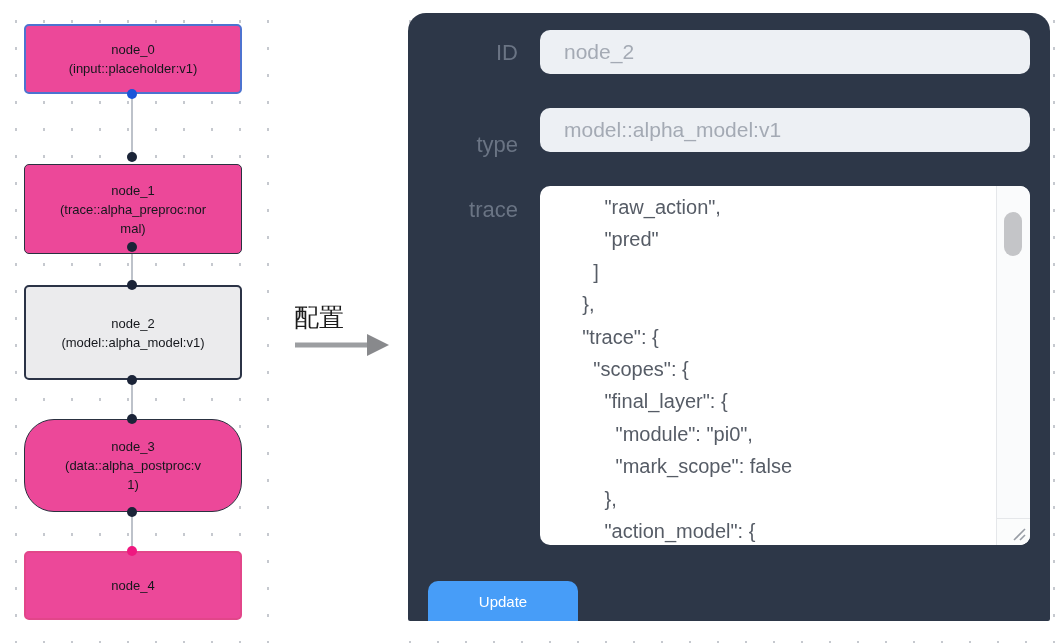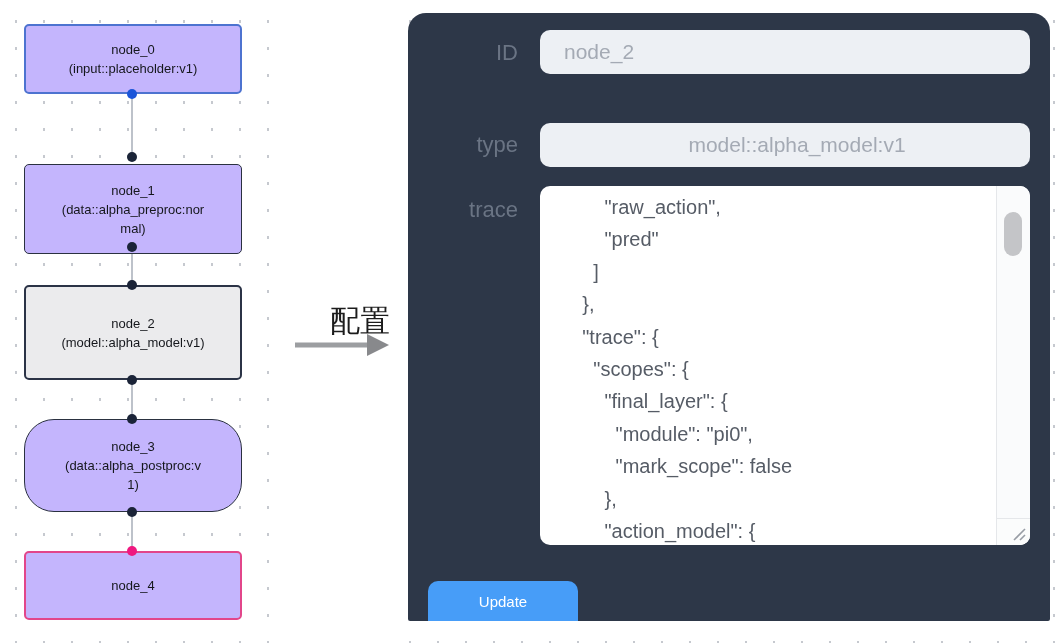--- a/index.html
+++ b/index.html
@@ -12,21 +12,21 @@
     background-image: radial-gradient(circle, #c6c9cf 1.3px, transparent 1.5px);
     background-size: 28px 27px;
     background-position: 2px 8px;
   }
   #canvas-left  { left:0;   width:272px; }
   #canvas-right { left:394px; width:668px; }
 
   
   .node {
     position:absolute; left:24px; width:218px;
-    background:#c4b5fd; border:1.5px solid #2a3140; border-radius:5px;
+    background:#ec4899; border:1.5px solid #2a3140; border-radius:5px;
     display:flex; align-items:center; justify-content:center;
   }
   .node-inner { width:146px; text-align:center; font-size:13px; line-height:19px; color:#15171c; }
   .node-subtitle { word-break:break-all; }
   .node-0 { top:24px;  height:70px; border:2px solid #4d73d0; }
   .node-1 { top:164px; height:90px; }
   .node-2 { top:285px; height:95px; background:#ebebed; border:2.5px solid #2b3346; }
   .node-3 { top:419px; height:93px;border-radius:30px; }
   .node-4 { top:551px; height:69px; border:2px solid #e2468a; }
 
@@ -37,39 +37,39 @@
   .edge-3 { top:512px; height:39px; }
 
   .handle { position:absolute; left:127px; width:10px; height:10px; border-radius:50%; background:#1b2438; }
   .h-n0b { top:89px;  background:#1b55d9; }
   .h-n1t { top:152px; } .h-n1b { top:242px; }
   .h-n2t { top:280px; } .h-n2b { top:375px; }
   .h-n3t { top:414px; } .h-n3b { top:507px; }
   .h-n4t { top:546px; background:#ef1880; }
 
   
-  #arrow-label { position:absolute; left:294px; top:301px; width:96px; text-align:right;
-                 font-size:30px; color:#1c1c1c; }
+  #arrow-label { position:absolute; left:294px; top:301px; width:96px; text-align:left;
+                 font-size:25px; color:#1c1c1c; }
   #arrow-icon { position:absolute; left:293px; top:333px; }
 
   
   #panel { position:absolute; left:408px; top:13px; width:642px; height:608px;
            background:#2d3748; border-radius:18px 18px 2px 2px; overflow:hidden; }
   .field-label { position:absolute; left:0; width:110px; text-align:right;
                  font-size:22px; color:#6a7484; }
   #label-id     { top:27px;padding-left:12px;  }
   #label-type   { top:119px; }
   #label-config { top:184px; }
 
   .field-input { position:absolute; left:132px; width:490px; height:44px;
                  background:#edf0f4; border:none; border-radius:10px;
                  padding-left:24px; font-size:21px; color:#a4aab4;
                  font-family:"Liberation Sans", sans-serif; outline:none; }
   #input-id   { top:17px; }
-  #input-type { top:110px;text-align:center; }
+  #input-type { top:95px; }
 
   #config-box { position:absolute; left:132px; top:173px; width:490px; height:359px;
                 background:#ffffff; border-radius:10px; }
   #config-text { position:absolute; top:0; left:0; right:34px; bottom:0; overflow:hidden;
                  padding:5px 0 0 20px; white-space:pre;
                  font-size:20px; line-height:32.4px; color:#565c66; }
   #config-scrollbar { position:absolute; top:0; right:0; bottom:0; width:34px;
                       background:#fafbfc; border-left:1px solid #e5e7ea;
                       border-radius:0 10px 10px 0; }
   #config-scroll-thumb { position:absolute; top:26px; left:7px; width:18px; height:44px;
@@ -98,21 +98,21 @@
 
   <div class="node node-0">
     <div class="node-inner">
       <div class="node-title">node_0</div>
       <div class="node-subtitle">(input::placeholder:v1)</div>
     </div>
   </div>
   <div class="node node-1">
     <div class="node-inner">
       <div class="node-title">node_1</div>
-      <div class="node-subtitle">(data::alpha_preproc:normal)</div>
+      <div class="node-subtitle">(trace::alpha_preproc:normal)</div>
     </div>
   </div>
   <div class="node node-2">
     <div class="node-inner">
       <div class="node-title">node_2</div>
       <div class="node-subtitle">(model::alpha_model:v1)</div>
     </div>
   </div>
   <div class="node node-3">
     <div class="node-inner">

